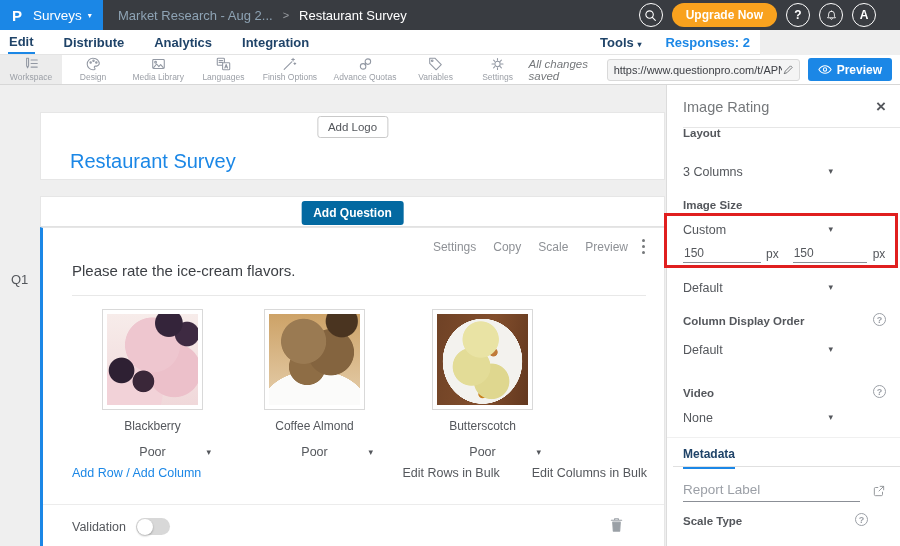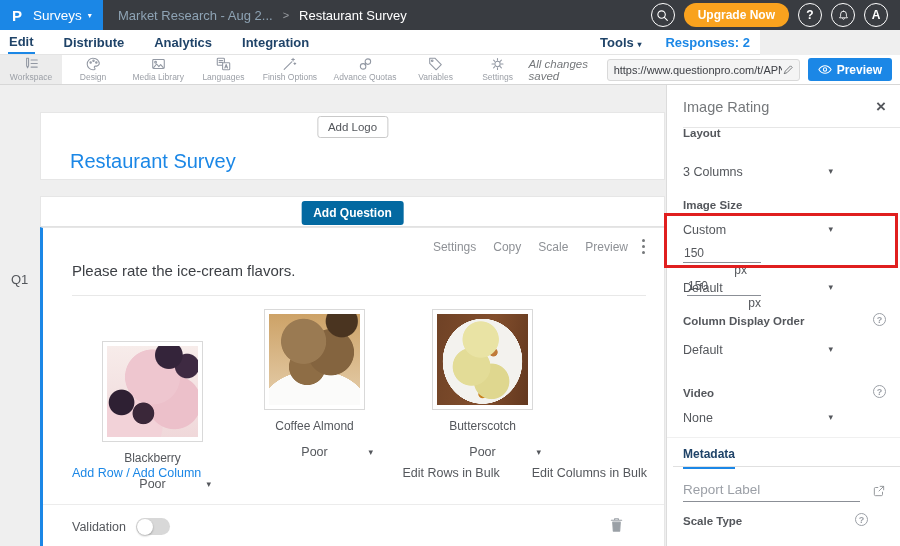--- a/index.html
+++ b/index.html
@@ -12,21 +12,21 @@
     background:#393c41; display:flex; align-items:center; color:#fff; }
   .brand { width:103px; height:30px; background:#1b87e6; display:flex;
     align-items:center; padding:0 8px 0 12px; cursor:pointer; }
   .logo { font-weight:bold; font-size:15px; margin-right:11px; }
   .brand-label { font-size:13.5px; }
   .brand .caret { margin-left:6px; font-size:8px; }
   .breadcrumb { display:flex; align-items:center; margin-left:15px; font-size:13px; gap:10px; }
   .bc-folder { color:#8ea3b4; cursor:pointer; }
   .bc-sep { color:#9a9da2; font-size:11px; }
   .bc-current { color:#ffffff; }
-  .topbar-right { margin-left:auto; display:flex; align-items:center; gap:9px; padding-right:12px; }
+  .topbar-right { margin-left:auto; display:flex; align-items:center; gap:9px; padding-right:24px; }
   .circle-btn { width:24px; height:24px; border:1.4px solid #fff; border-radius:50%;
     display:flex; align-items:center; justify-content:center; font-size:12px; font-weight:bold;
     color:#fff; cursor:pointer; }
   .upgrade { background:#f9a21e; color:#fff; border:none; border-radius:12px;
     height:24px; padding:0 14px; font-size:12px; font-weight:bold; cursor:pointer; }
 
   
   .tabbar { position:absolute; top:30px; left:0; width:760px; height:25px; background:#fff;
     border-bottom:1px solid #e4e4e4; display:flex; align-items:center; font-size:13px; }
   .tab { color:#1f4368; font-weight:bold; margin-left:28px; padding:3px 1px; cursor:pointer; }
@@ -72,21 +72,21 @@
   .q-actions { position:absolute; top:12px; right:36px; display:flex; align-items:center; gap:17px;
     font-size:12px; color:#8e9196; }
   .q-actions span { cursor:pointer; }
   .dots-menu { position:absolute; top:10px; right:18px; cursor:pointer; }
   .q-text { position:absolute; left:29px; top:34px; font-size:15px; color:#3c3f44; }
   .q-divider { position:absolute; left:29px; right:18px; top:67px; border-top:1px solid #e8e8e8; }
 
   .img-col { position:absolute; top:81px; width:101px; text-align:center; }
   .img-col .frame { width:101px; height:101px; background:#fff; border:1px solid #d9d9d9; padding:4px; }
   .img-col .photo { width:91px; height:91px; }
-  .col-1 { left:59px;margin-top:32px; } .col-2 { left:221px; } .col-3 { left:389px; }
+  .col-1 { left:59px; } .col-2 { left:221px; } .col-3 { left:389px; }
   .img-label { margin-top:9px; font-size:12px; color:#54575c; }
   .rating-dd { margin-top:12px; position:relative; font-size:12.5px; color:#54575c; cursor:pointer; }
   .rating-dd .caret { position:absolute; right:-8px; top:2px; }
 
   .photo-blackberry { background:
     radial-gradient(circle at 68% 10%, #34243a 0 13%, transparent 14%),
     radial-gradient(circle at 88% 22%, #3e2a42 0 11%, transparent 12%),
     radial-gradient(circle at 16% 62%, #2e2033 0 13%, transparent 14%),
     radial-gradient(circle at 40% 74%, #3a2739 0 12%, transparent 13%),
     radial-gradient(circle at 50% 34%, #eec6cf 0 36%, transparent 37%),
@@ -138,21 +138,21 @@
   .caret { font-size:9px; color:#54575c; }
   .help-dot { position:absolute; right:14px; width:13px; height:13px; border:1.3px solid #9b9fa6;
     border-radius:50%; color:#9b9fa6; font-size:9px; font-weight:bold; display:flex;
     align-items:center; justify-content:center; }
 
   .lbl-layout { top:42px; } .dd-layout { top:80px; }
   .lbl-size { top:114px; }
   .highlight-box { position:absolute; left:-3px; top:128px; width:234px; height:55px;
     border:3px solid #e01f1f; pointer-events:none; z-index:5; }
   .dd-size { top:138px; }
-  .size-inputs { position:absolute; left:16px; top:161px; display:flex; align-items:flex-end; font-size:12px; color:#54575c;flex-direction:column; }
+  .size-inputs { position:absolute; left:16px; top:161px; display:flex; align-items:flex-end; font-size:12px; color:#54575c; }
   .size-input { width:78px; border:none; border-bottom:1px solid #8b8f96; font-size:12px;
     color:#54575c; outline:none; padding:0 0 2px 1px; background:transparent;
     font-family:"Liberation Sans", sans-serif; }
   .size-input.second { width:74px; }
   .px-unit { margin:0 14px 2px 5px; }
   .px-unit.last { margin-right:0; margin-left:6px; }
   .dd-style { top:196px; }
   .lbl-colorder { top:230px; } .help-colorder { top:228px; } .dd-colorder { top:258px; }
   .lbl-video { top:302px; } .help-video { top:300px; } .dd-video { top:326px; }
   .meta-divider-top { position:absolute; left:0; right:0; top:352px; border-top:1px solid #f0f0f0; }

